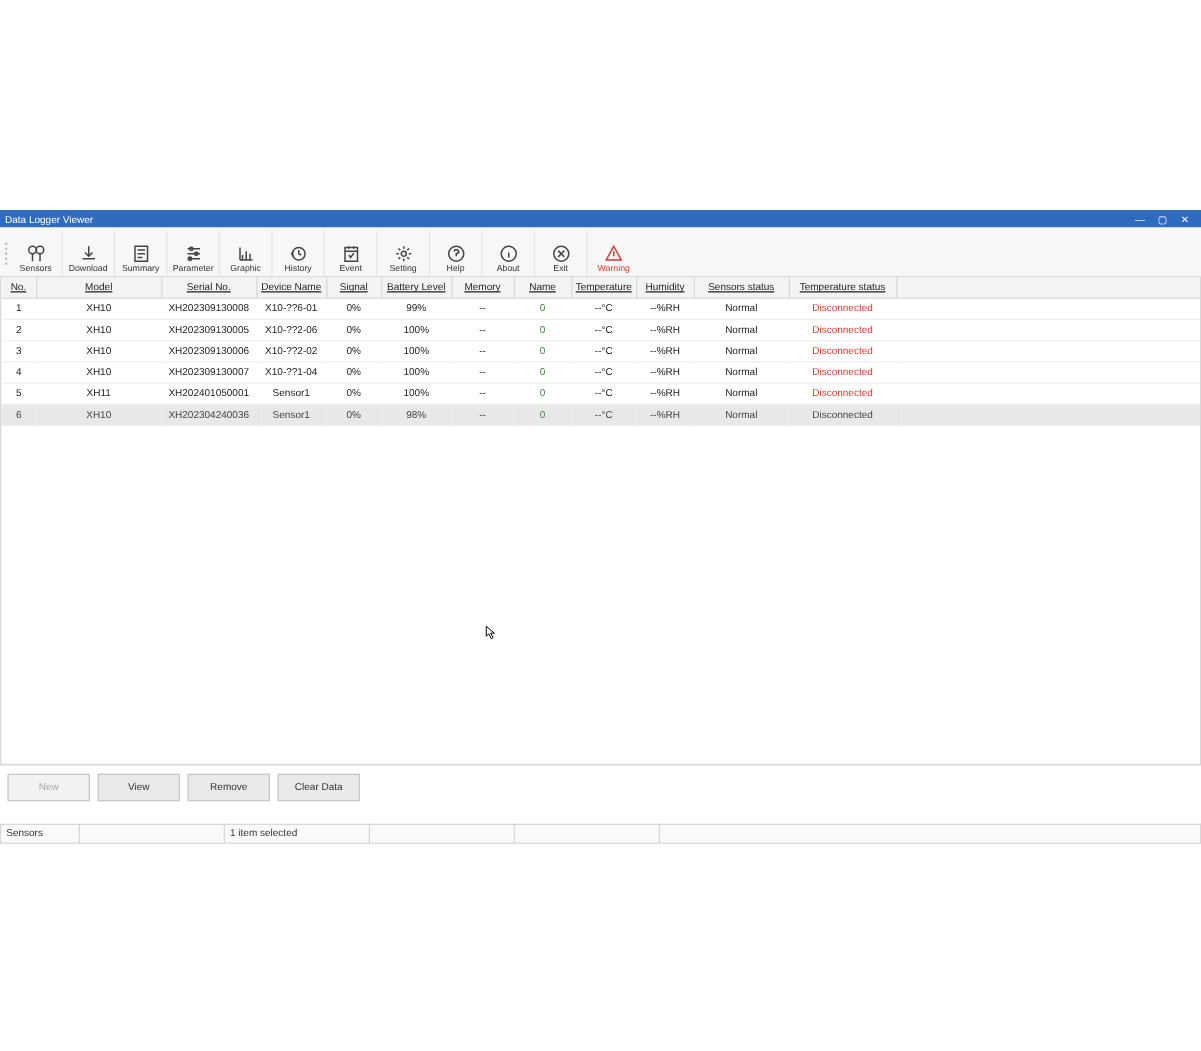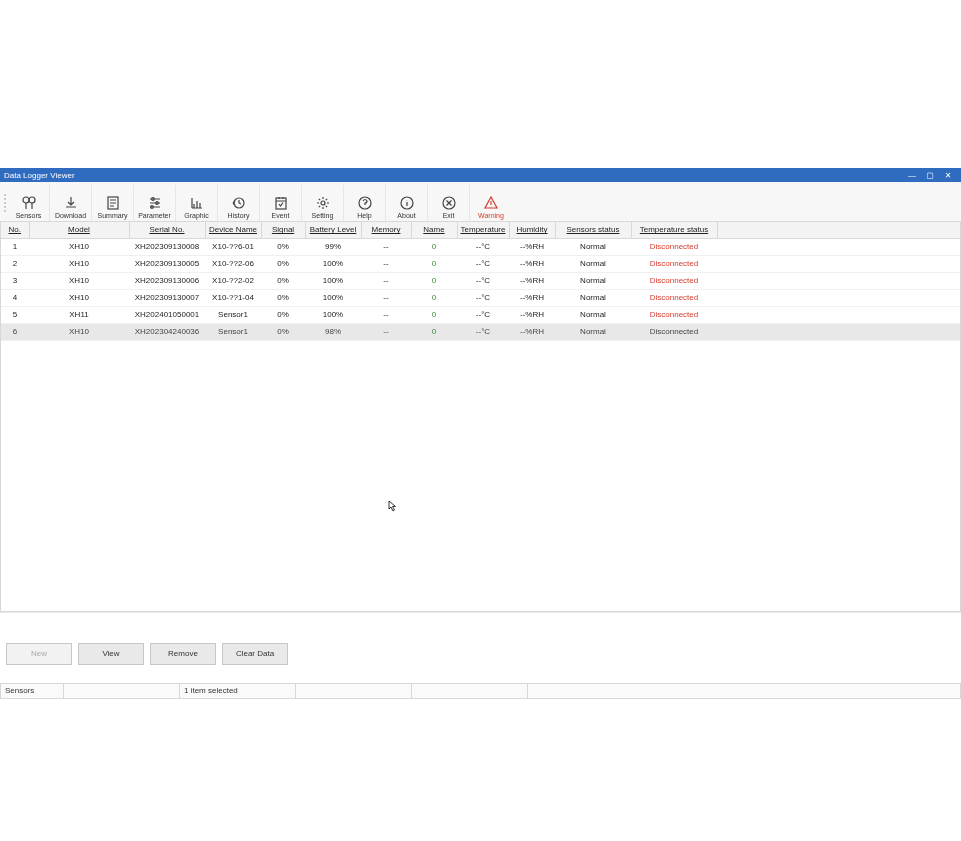--- a/index.html
+++ b/index.html
@@ -30,21 +30,21 @@
 .grid th:last-child { border-right: none; }
 .grid td { font-size: 8px; text-align: center; color: #222; height: 17px; border-bottom: 1px solid #f0f0f0; }
 .grid tr.selected td { background: #e8e8e8; color: #444; }
 .grid tr.selected td.file { color: #3a8a3a; }
 .grid td.file { color: #3a8a3a; }
 .grid td.conn { color: #d43b2e; }
 .gridbody { height: 270px; overflow: auto; }
 
 
 .actions { padding: 6px; display: flex; gap: 6px; background: #fff; border-top: 1px solid #eaeaea; }
-.actions button { width: 66px; height: 22px; font-size: 8px; border: 1px solid #c7c7c7; background: #e9e9e9; cursor: pointer; color: #333; margin-top: 24px; }
+.actions button { width: 66px; height: 22px; font-size: 8px; border: 1px solid #c7c7c7; background: #e9e9e9; cursor: pointer; color: #333; }
 .actions button.disabled { color: #aaa; background: #f2f2f2; cursor: default; }
 
 
 .statusbar { display: flex; height: 18px; border-top: 2px solid #fff; margin-top: 10px; }
 .statusbar .cell { border: 1px solid #d8d8d8; border-left: none; font-size: 8px; color: #333; display: flex; align-items: center; padding: 0 4px; background: #fafafa; }
 .statusbar .cell:first-child { border-left: 1px solid #d8d8d8; }
 
 
 .cursor { position: absolute; left: 388px; top: 500px; font-size: 10px; color: #000; pointer-events: none; }
 

